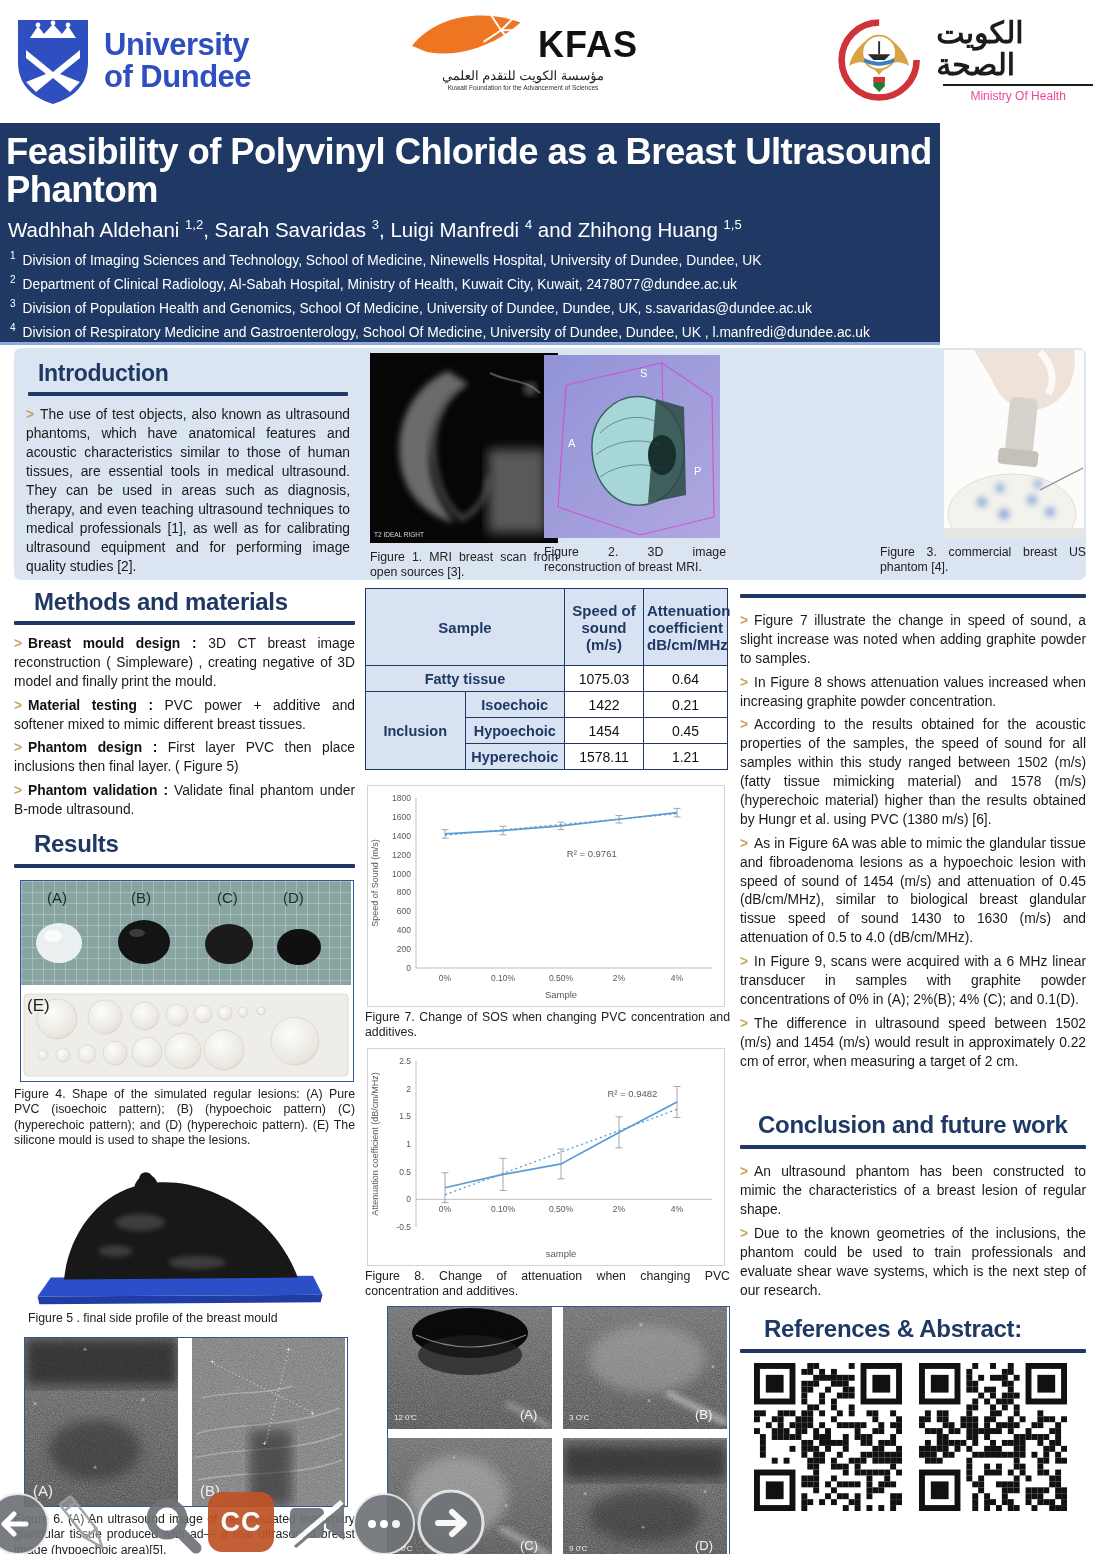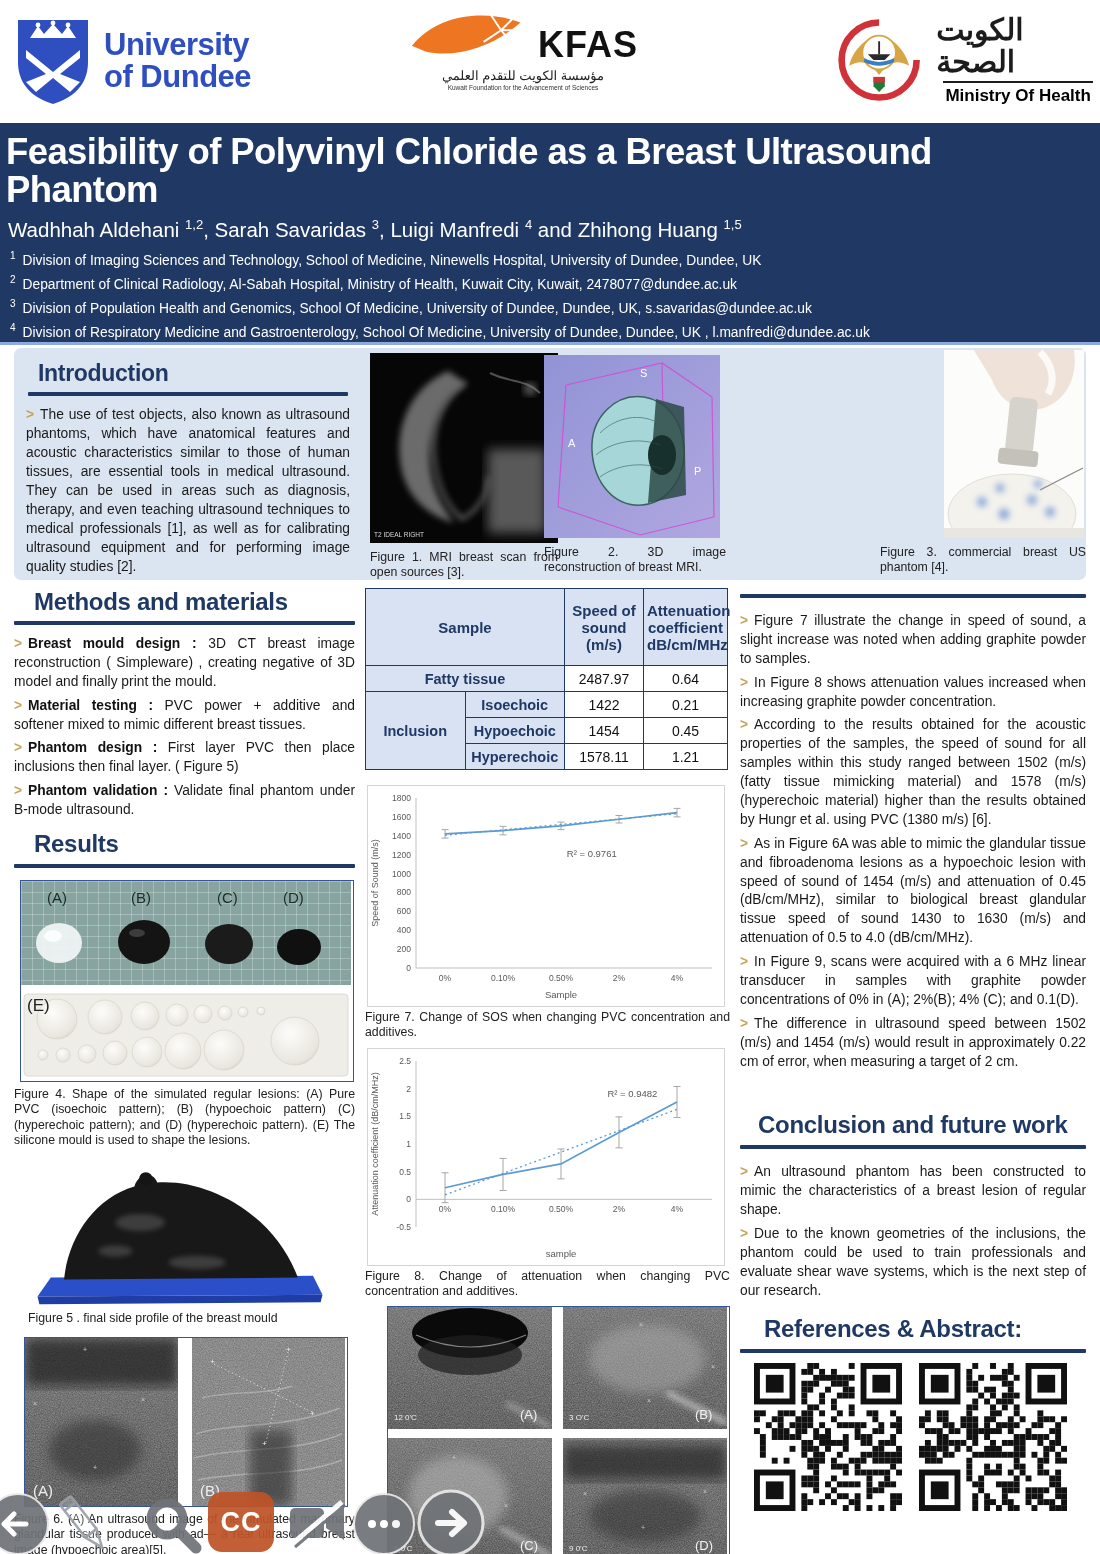--- a/index.html
+++ b/index.html
@@ -11,23 +11,23 @@
   .uod-text{color:#2f4fc1;font-weight:bold;font-size:31px;line-height:1.04;letter-spacing:-.5px;}
   .kfas{position:absolute;left:408px;top:8px;width:230px;text-align:center;}
   .kfas-row{display:flex;align-items:flex-end;justify-content:center;gap:2px;}
   .kfas-acronym{font-weight:bold;font-size:36px;color:#111;letter-spacing:1px;}
   .kfas-ar{font-size:13px;color:#222;margin-top:2px;}
   .kfas-en{font-size:6.5px;color:#333;margin-top:1px;}
   .moh{position:absolute;left:836px;top:14px;display:flex;align-items:center;gap:14px;}
   .moh-text{display:flex;flex-direction:column;align-items:center;}
   .moh-ar{font-size:30px;font-weight:bold;color:#1c1c1c;line-height:1.05;}
   .moh-rule{width:150px;height:2px;background:#1c1c1c;margin:4px 0 3px;}
-  .moh-en{font-size:17px;font-weight:bold;color:#000000;}
+  .moh-en{font-size:12px;font-weight:normal;color:#ec4899;}
   
-  .title-band{position:absolute;top:123px;left:0;width:1100px;height:222px;background:#1f3864;
+  .title-band{position:absolute;top:123px;left:0;width:940px;height:222px;background:#1f3864;
               color:#fff;border-bottom:3px solid #8faadc;box-sizing:border-box;padding:8px 8px 0 6px;}
   .title-band h1{margin:2px 0 7px;font-size:36.5px;letter-spacing:-.6px;line-height:1.05;}
   .authors{font-size:20.5px;margin:0 0 9px 2px;}
   .authors sup{font-size:13px;}
   .affil{font-size:13.8px;margin:0 0 5.5px 4px;line-height:1.15;}
   .affil sup{font-size:10px;margin-right:7px;}
   
   h2.sec{margin:0;color:#1f3864;font-size:24px;font-weight:800;letter-spacing:-.3px;}
   .bar{height:4px;background:#1f3864;border-radius:1px;}
   .bullet{margin:0 0 5px;font-size:13.8px;line-height:1.37;text-align:justify;}
@@ -354,21 +354,21 @@
   <div class="col col-mid">
     <table class="props">
       <tbody>
           <tr>
         <th colspan="2" style="width:192px">Sample</th>
         <th style="width:72px">Speed of sound (m/s)</th>
         <th>Attenuation coefficient dB/cm/MHz</th>
       </tr>
       <tr>
         <td colspan="2" class="lbl">Fatty tissue</td>
-        <td class="num">2487.97</td>
+        <td class="num">1075.03</td>
         <td class="num">0.64</td>
       </tr>
       <tr>
         <td rowspan="3" class="lbl" style="width:88px">Inclusion</td>
         <td class="lbl">Isoechoic</td>
         <td class="num">1422</td>
         <td class="num">0.21</td>
       </tr>
       <tr>
         <td class="lbl">Hypoechoic</td>

